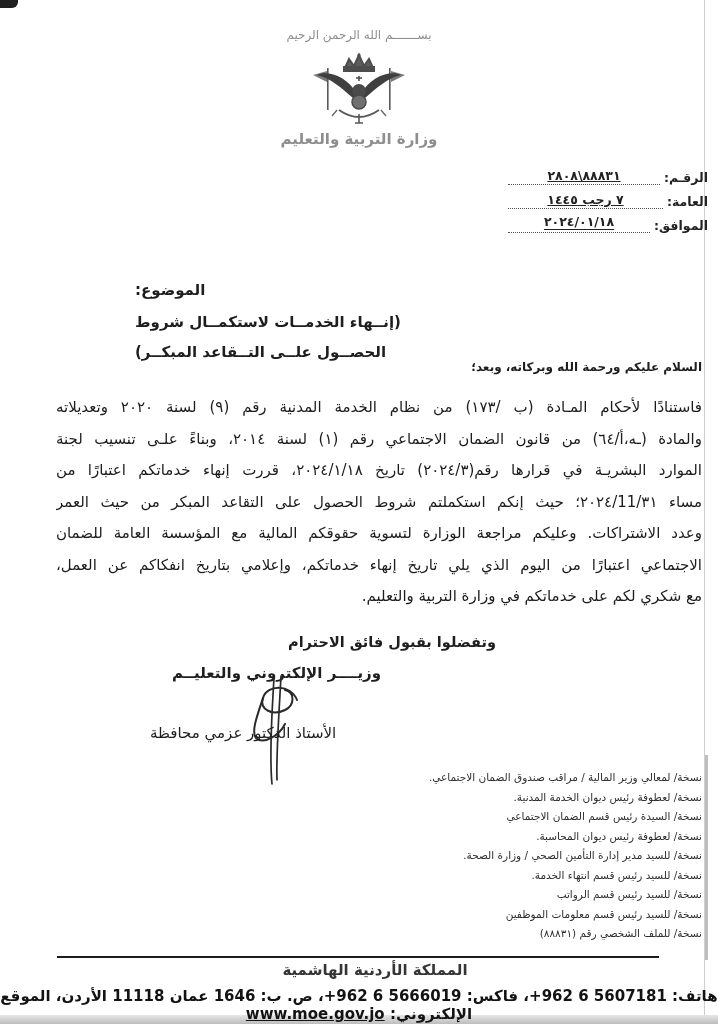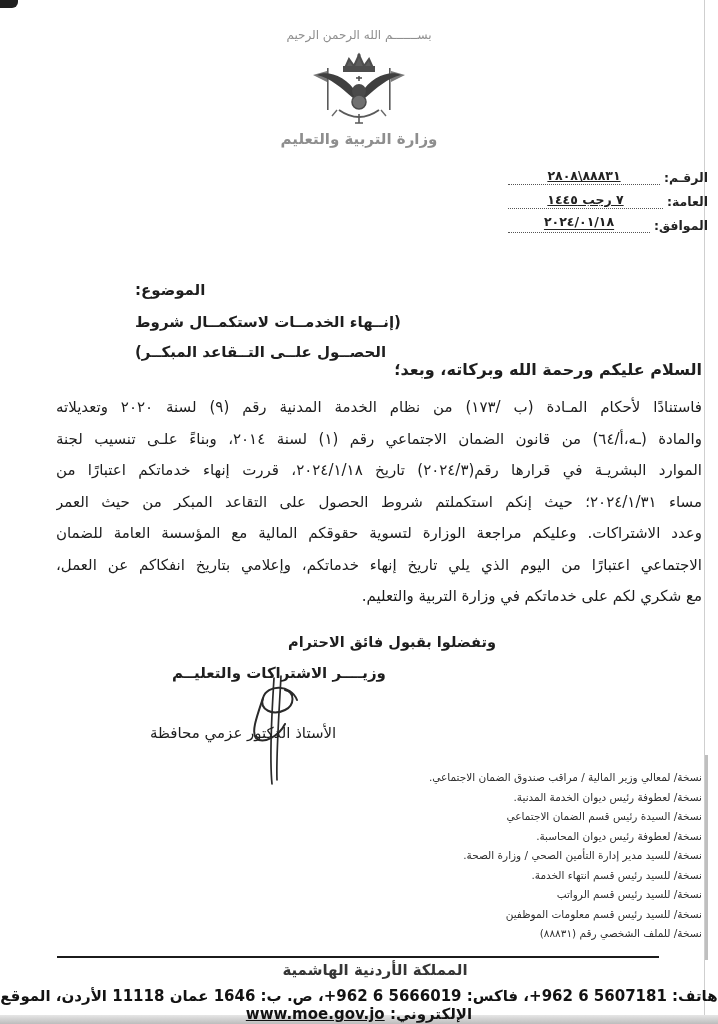--- a/index.html
+++ b/index.html
@@ -29,21 +29,21 @@
   .ref-raised{position:relative;top:-2px;}
   
   .addressee{position:absolute;top:216px;left:0;width:100%;text-align:center;}
   .addr-name{font-size:16.5px;font-weight:bold;}
   .addr-title{font-size:14.5px;font-weight:bold;margin-top:9px;}
   
   .subject{position:absolute;top:281px;left:103px;direction:rtl;text-align:left;margin-left:32px;}
   .subj-label{font-size:15px;font-weight:bold;margin-bottom:8px;}
   .subj-line{font-size:15px;font-weight:bold;line-height:30px;white-space:nowrap;}
   
-  .salutation{position:absolute;top:360px;right:16px;font-size:16px;font-weight:bold;}
+  .salutation{position:absolute;top:360px;right:16px;font-size:12px;font-weight:bold;}
   .body-lines{position:absolute;top:392px;right:16px;left:56px;}
   .body-line{font-size:15px;line-height:31.5px;height:31.5px;overflow:hidden;
     text-align:justify;text-align-last:justify;color:#1c1c1c;}
   .body-line.last{text-align-last:right;}
   .closing{position:absolute;top:634px;left:288px;font-size:14.5px;font-weight:bold;white-space:nowrap;}
   
   .minister-title{position:absolute;top:664px;left:172px;font-size:15px;font-weight:bold;white-space:nowrap;}
   .signature-svg{position:absolute;top:672px;left:215px;}
   .minister-name{position:absolute;top:724px;left:150px;font-size:15px;font-weight:normal;white-space:nowrap;}
   
@@ -120,29 +120,29 @@
     <div class="subj-line">(إنــهاء الخدمــات لاستكمــال شروط</div>
     <div class="subj-line">الحصــول علــى التــقاعد المبكــر)</div>
   </div>
 
   <div class="salutation">السلام عليكم ورحمة الله وبركاته، وبعد؛</div>
 
   <div class="body-lines">
     <div class="body-line">فاستنادًا لأحكام المـادة ‭(١٧٣/ ب)‬ من نظام الخدمة المدنية رقم (٩) لسنة ٢٠٢٠ وتعديلاته</div>
     <div class="body-line">والمادة ‭(٦٤/أ،هـ)‬ من قانون الضمان الاجتماعي رقم (١) لسنة ٢٠١٤، وبناءً علـى تنسيب لجنة</div>
     <div class="body-line">الموارد البشريـة في قرارها رقم(٢٠٢٤/٣) تاريخ ٢٠٢٤/١/١٨، قررت إنهاء خدماتكم اعتبارًا من</div>
-    <div class="body-line">مساء ٢٠٢٤/١/٣١؛ حيث إنكم استكملتم شروط الحصول على التقاعد المبكر من حيث العمر</div>
+    <div class="body-line">مساء ٢٠٢٤/11/٣١؛ حيث إنكم استكملتم شروط الحصول على التقاعد المبكر من حيث العمر</div>
     <div class="body-line">وعدد الاشتراكات. وعليكم مراجعة الوزارة لتسوية حقوقكم المالية مع المؤسسة العامة للضمان</div>
     <div class="body-line">الاجتماعي اعتبارًا من اليوم الذي يلي تاريخ إنهاء خدماتكم، وإعلامي بتاريخ انفكاكم عن العمل،</div>
     <div class="body-line last">مع شكري لكم على خدماتكم في وزارة التربية والتعليم.</div>
   </div>
 
   <div class="closing">وتفضلوا بقبول فائق الاحترام</div>
 
-  <div class="minister-title">وزيــــر الاشتراكات والتعليــم</div>
+  <div class="minister-title">وزيــــر الإلكتروني والتعليــم</div>
 
   <div class="signature-svg">
     <svg width="120" height="118" viewBox="0 0 120 118" aria-hidden="true">
       <g stroke="#2a2a2a" fill="none" stroke-width="2" stroke-linecap="round">
         <path d="M82 28 C76 12, 52 12, 48 26 C44 38, 58 44, 70 38 C80 33, 80 20, 70 18"></path>
         <path d="M48 26 C42 44, 36 60, 41 66 C48 73, 64 64, 70 52"></path>
         <path d="M59 6 C57 40, 54 82, 57 112" stroke-width="1.7"></path>
         <path d="M66 4 C64 42, 61 84, 62 108" stroke-width="1.7"></path>
       </g>
     </svg>

